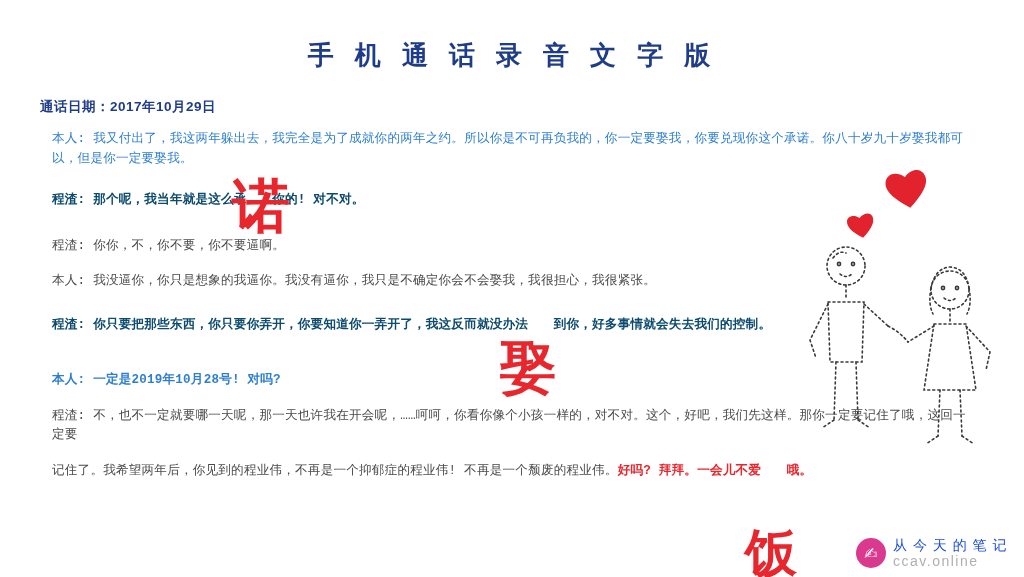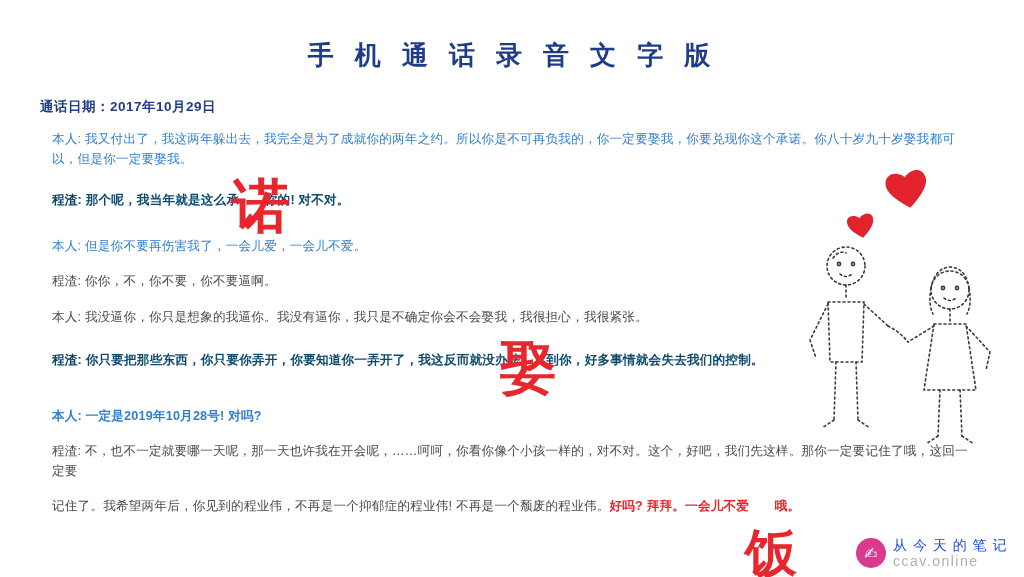--- a/index.html
+++ b/index.html
@@ -41,20 +41,21 @@
     position: absolute;
     left: 52px;
     top: 130px;
     width: 920px;
   }
   .line {
     font-size: 12.6px;
     line-height: 1.55;
     margin-bottom: 16px;
     letter-spacing: 0.2px;
+    font-family: Liberation Mono, monospace;
   }
   .line.blue { color: #2f7fd0; }
   .line.blue-bold { color: #2f7fd0; font-weight: bold; }
   .line.red { color: #0c4a6e; font-weight: bold; }
   .line.gray { color: #4a4a4a; }
   .line .spk { }
   .line .hl-red { color: #e8262d; font-weight: bold; }
 
   
   .bigchar {
@@ -137,24 +138,20 @@
     <div class="line blue">
       <span class="spk">本人:</span>
       <span>我又付出了，我这两年躲出去，我完全是为了成就你的两年之约。所以你是不可再负我的，你一定要娶我，你要兑现你这个承诺。你八十岁九十岁娶我都可以，但是你一定要娶我。</span>
     </div>
 
     <div class="line red" style="margin-top:22px;margin-bottom:26px;">
       <span class="spk">程渣:</span>
       <span>那个呢，我当年就是这么承　　你的! 对不对。</span>
     </div>
 
-    <div class="line blue">
-      <span class="spk">本人:</span>
-      <span>但是你不要再伤害我了，一会儿爱，一会儿不爱。</span>
-    </div>
 
     <div class="line gray">
       <span class="spk">程渣:</span>
       <span>你你，不，你不要，你不要逼啊。</span>
     </div>
 
     <div class="line gray">
       <span class="spk">本人:</span>
       <span>我没逼你，你只是想象的我逼你。我没有逼你，我只是不确定你会不会娶我，我很担心，我很紧张。</span>
     </div>

